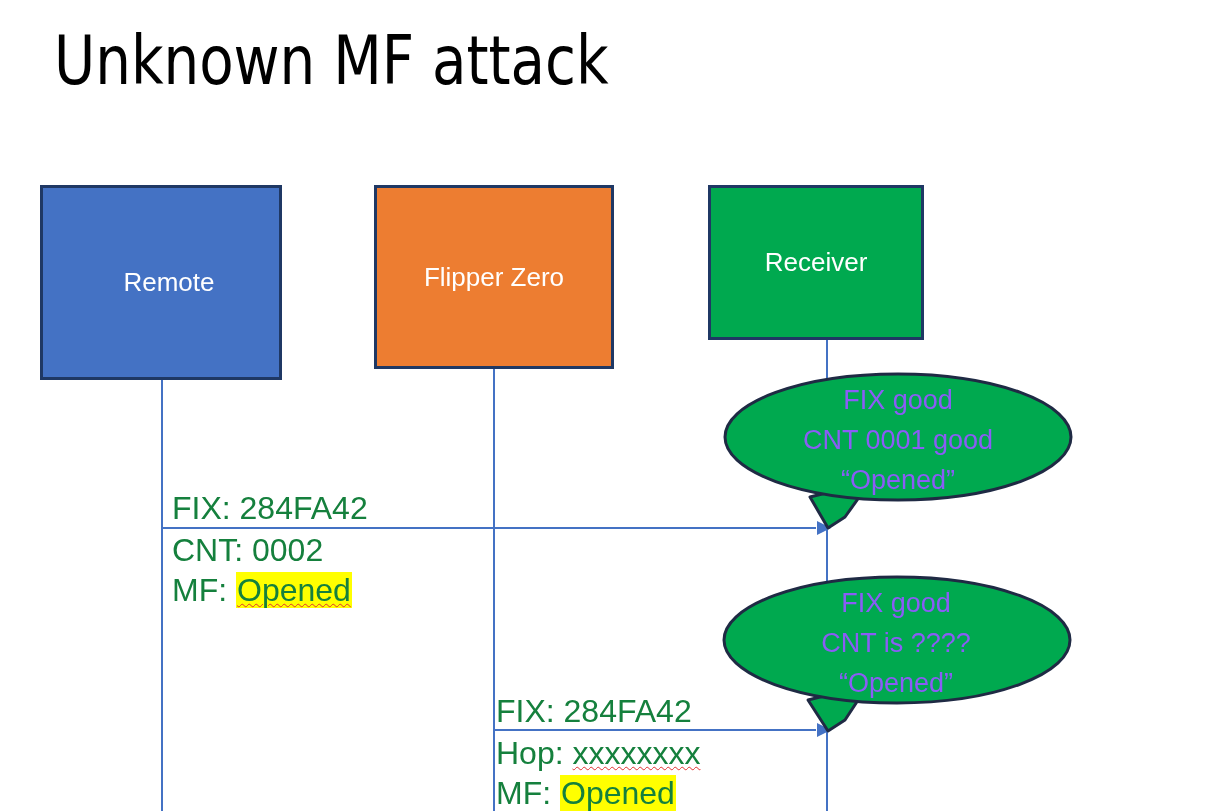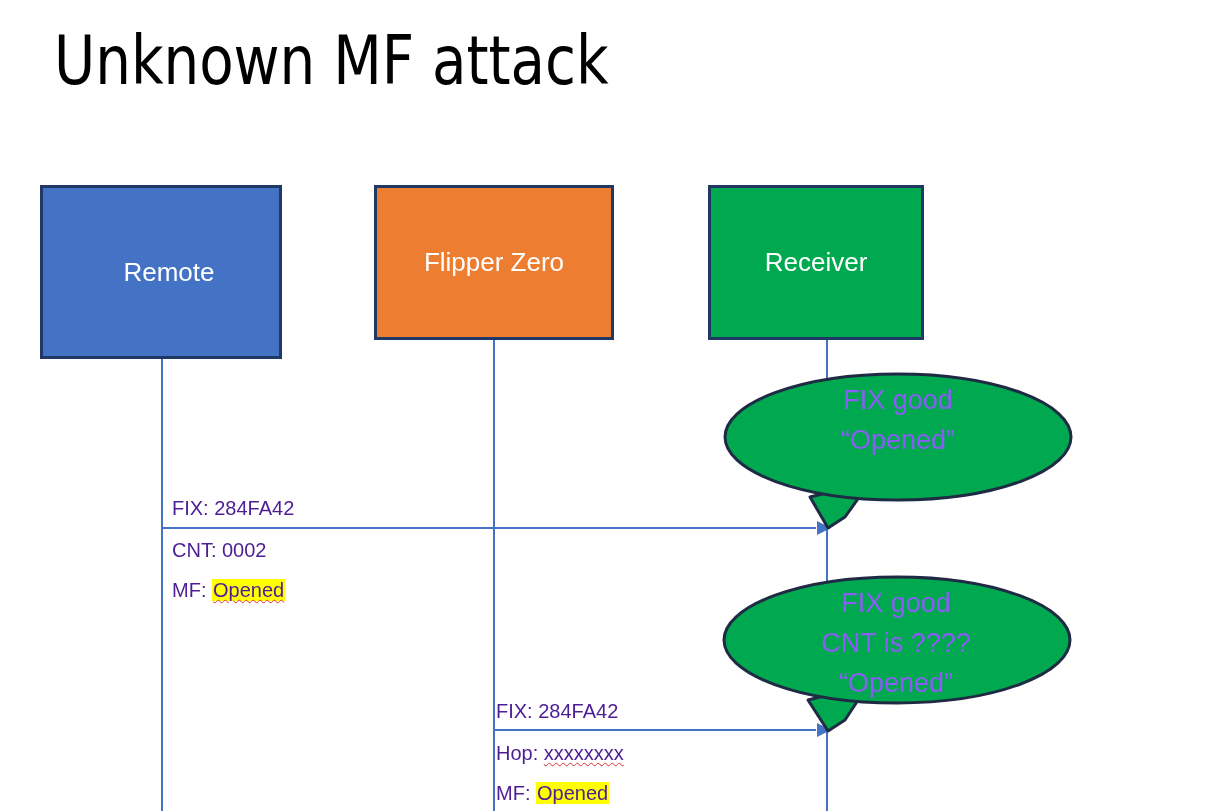--- a/index.html
+++ b/index.html
@@ -56,30 +56,30 @@
     display: flex;
     align-items: center;
     justify-content: center;
     color: #ffffff;
     font-size: 26px;
     font-weight: 400;
     font-family: "Liberation Sans", sans-serif;
     line-height: 1.1;
     user-select: none;
   }
-  #actor-remote   { left: 40px;  top: 173px; width: 242px; height: 174px; background: #4472C4; padding-left: 16px; }
-  #actor-flipper  { left: 374px; top: 173px; width: 240px; height: 155px; background: #ED7D31; }
+  #actor-remote   { left: 40px;  top: 173px; width: 242px; height: 195px; background: #4472C4; padding-left: 16px; }
+  #actor-flipper  { left: 374px; top: 173px; width: 240px; height: 184px; background: #ED7D31; }
   #actor-receiver { left: 708px; top: 173px; width: 216px; height: 155px; background: #00A94F; }
 
   
   .msg-label {
     position: absolute;
-    font-size: 20px;
+    font-size: 32px;
     line-height: 40px;
-    color: #4c1d95;
+    color: #15803d;
     white-space: nowrap;
     user-select: none;
   }
   #msg1-line1 { left: 172px; top: 476px; }
   #msg1-line2 { left: 172px; top: 518px; }
   #msg1-line3 { left: 172px; top: 558px; }
 
   #msg2-line1 { left: 496px; top: 679px; }
   #msg2-line2 { left: 496px; top: 721px; }
   #msg2-line3 { left: 496px; top: 761px; }
@@ -172,20 +172,21 @@
   </div>
   <div class="msg-label" id="msg2-line2">
     <span>Hop: </span><span class="squiggle">xxxxxxxx</span>
   </div>
   <div class="msg-label" id="msg2-line3">
     <span>MF: </span><span class="hl">Opened</span>
   </div>
 
   <div class="bubble-text" id="bubble1-text">
     <div>FIX good</div>
+    <div>CNT 0001 good</div>
     <div>“Opened”</div>
   </div>
 
   <div class="bubble-text" id="bubble2-text">
     <div>FIX good</div>
     <div>CNT is ????</div>
     <div>“Opened”</div>
   </div>
 
 </div>

